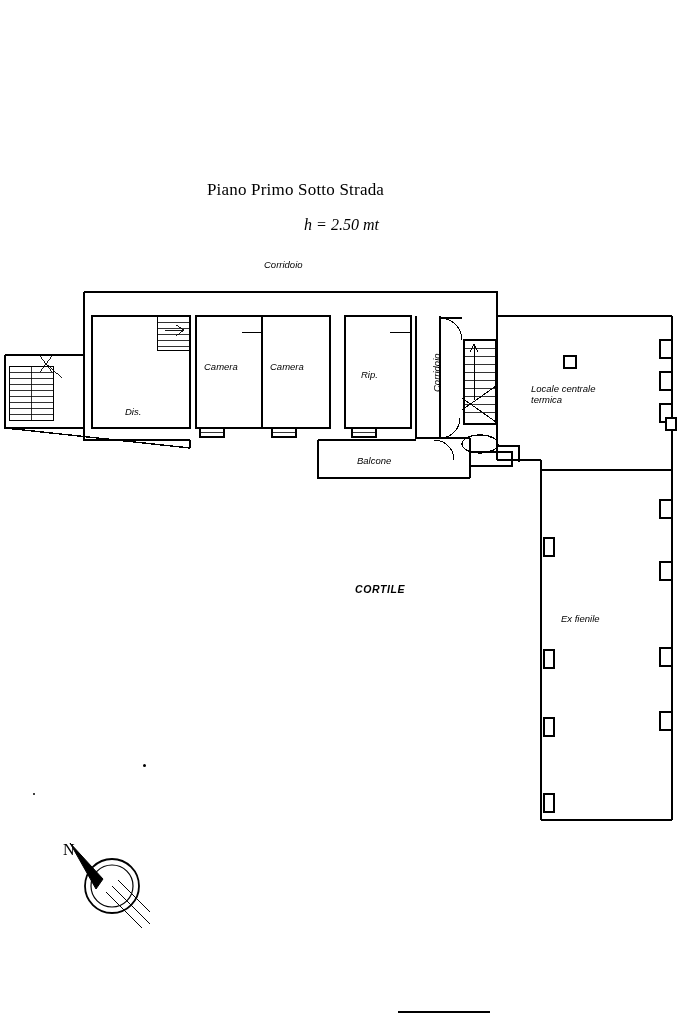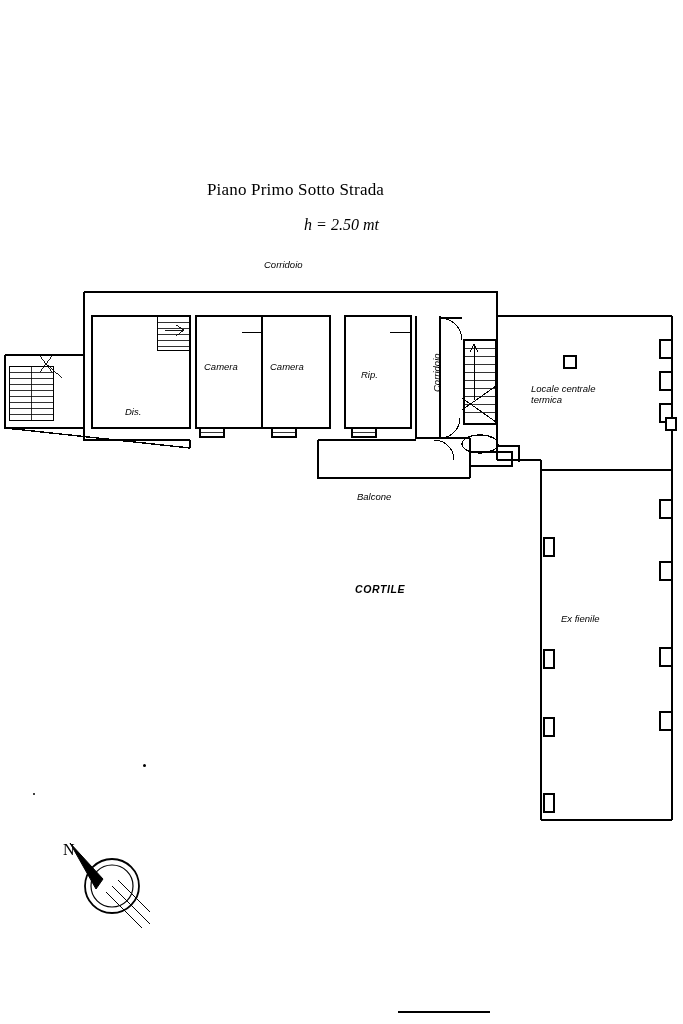--- a/index.html
+++ b/index.html
@@ -215,19 +215,19 @@
   <div class="dot" style="left:143px; top:764px; width:3px; height:3px;"></div>
 
   <div class="lbl" style="left:264px; top:260px;">Corridoio</div>
   <div class="lbl" style="left:125px; top:368px;margin-top:39px;">Dis.</div>
   <div class="lbl" style="left:204px; top:362px;">Camera</div>
   <div class="lbl" style="left:270px; top:362px;">Camera</div>
   <div class="lbl" style="left:361px; top:370px;">Rip.</div>
   <div class="lbl vert" style="left:432px; top:392px;">Corridoio</div>
   <div class="lbl" style="left:531px; top:384px; white-space:pre; ">Locale centrale
 termica</div>
-  <div class="lbl" style="left:357px; top:456px;margin-top:36px;">Balcone</div>
+  <div class="lbl" style="left:357px; top:456px;">Balcone</div>
   <div class="lbl bold" style="left:355px; top:583px;">CORTILE</div>
   <div class="lbl" style="left:561px; top:614px;">Ex fienile</div>
 
   <div class="northN" style="left:63px; top:841px;">N</div>
 
 </div>
 
 </body></html>

